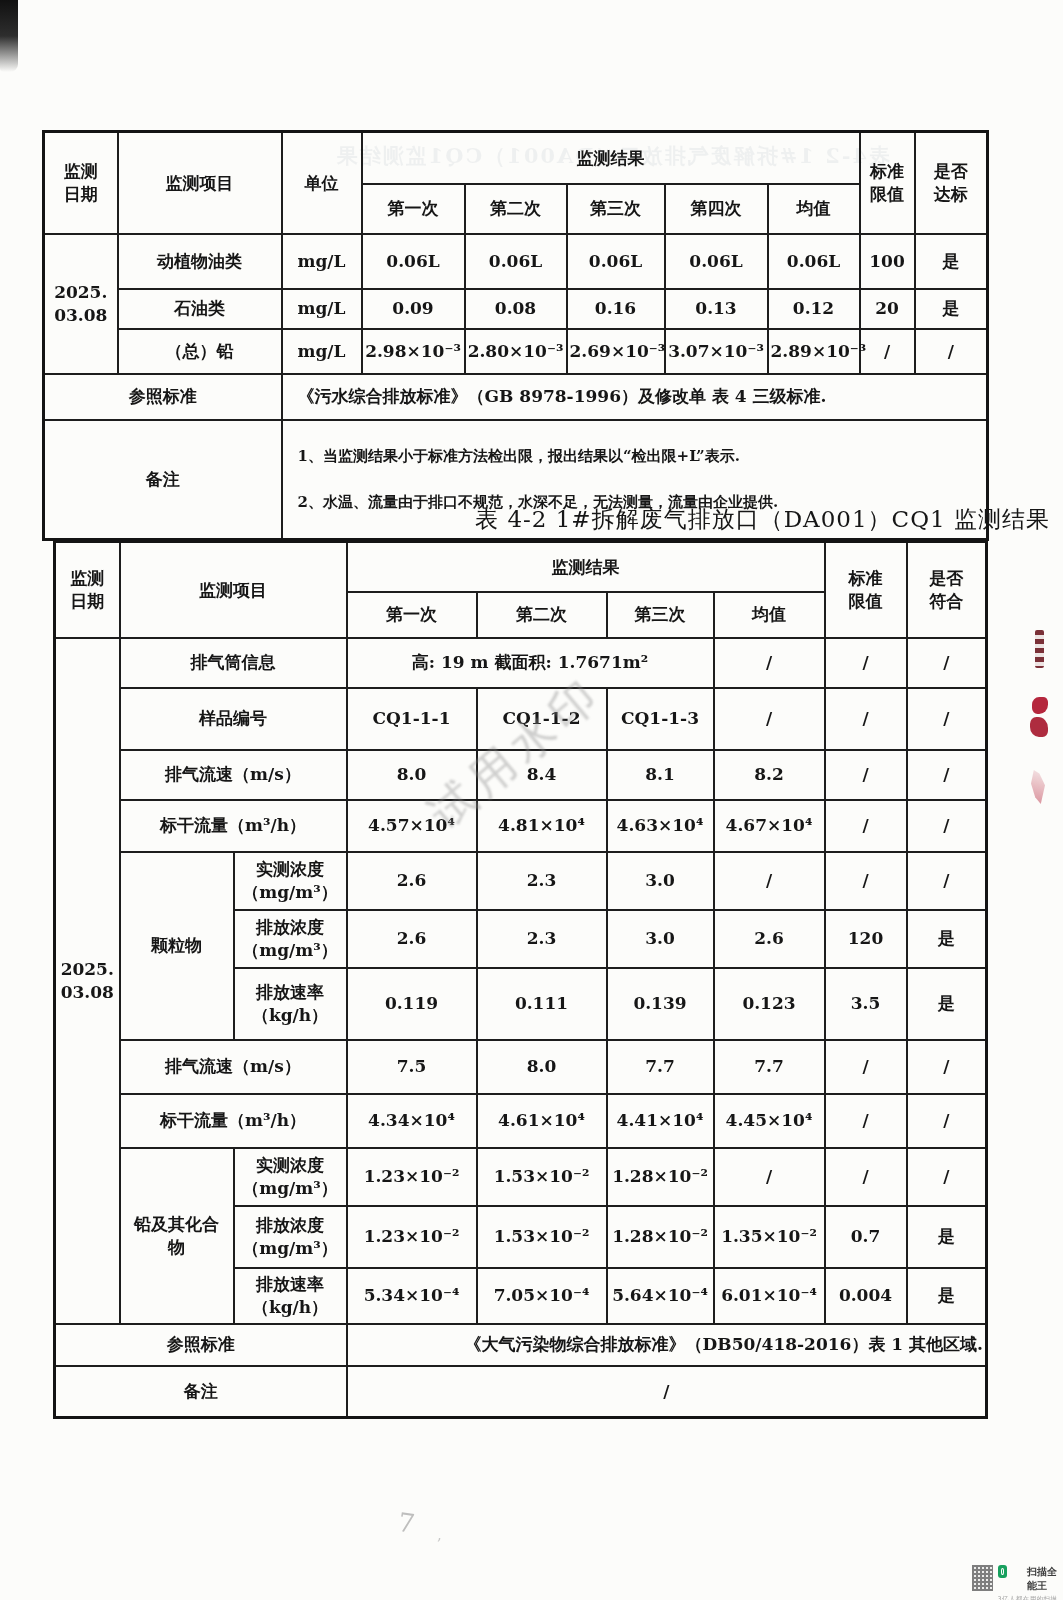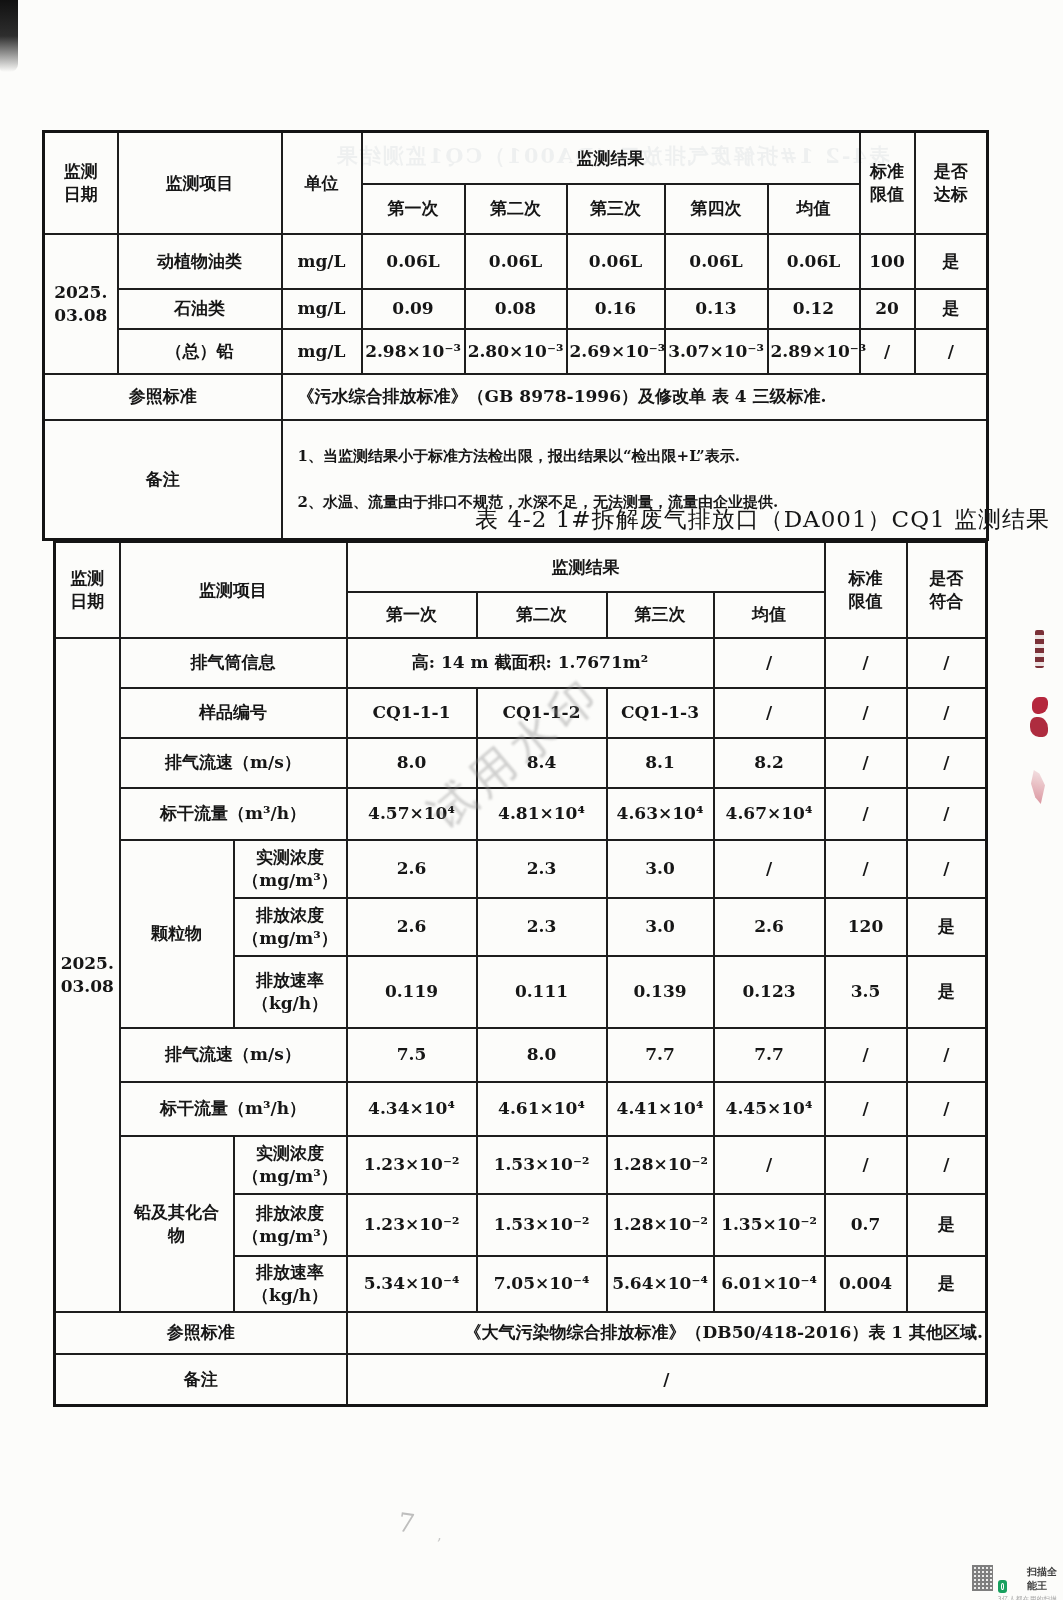--- a/index.html
+++ b/index.html
@@ -45,21 +45,21 @@
         background:linear-gradient(15deg,rgba(190,60,80,.55),rgba(190,60,80,.12));
         clip-path:polygon(20% 0,60% 10%,100% 45%,70% 100%,30% 80%,0 40%);filter:blur(.5px);}
   .pencil7{position:absolute;left:398px;top:1508px;font-size:26px;color:#8d8d8d;opacity:.55;
            transform:rotate(9deg);font-weight:400;}
   .pencilc{position:absolute;left:437px;top:1526px;font-size:15px;color:#a5a5a5;opacity:.6;}
   
   .cs{position:absolute;left:972px;top:1565px;display:flex;align-items:flex-start;gap:5px;}
   .cs-qr{width:26px;height:26px;opacity:.7;
      background:repeating-linear-gradient(0deg,#4a4a4a 0 2px,transparent 2px 4px),
                 repeating-linear-gradient(90deg,#4a4a4a 0 2px,#e6e6e6 2px 4px);}
-  .cs-top{display:flex;align-items:flex-end;gap:20px;}
+  .cs-top{display:flex;align-items:flex-start;gap:20px;}
   .cs-logo{width:13px;height:13px;background:#18a05e;border-radius:3px;position:relative;display:inline-block;}
   .cs-logo::after{content:"";position:absolute;inset:3px;border:1.5px solid #fff;border-radius:50%;}
   .cs-name{font-size:10px;font-weight:700;color:#3c3c3c;font-family:"DejaVu Sans","Liberation Sans",sans-serif;}
   .cs-sub{font-size:6.5px;color:#9f9f9f;margin-top:2px;letter-spacing:.4px;
           font-family:"DejaVu Sans","Liberation Sans",sans-serif;}
 </style>
 </head>
 <body>
 
 <div class="page">
@@ -178,26 +178,26 @@
     <tr style="height:46px">
       <td>第一次</td>
       <td>第二次</td>
       <td>第三次</td>
       <td>均值</td>
     </tr>
     <tr style="height:50px">
       <td rowspan="12">2025.
 03.08</td>
       <td colspan="2">排气筒信息</td>
-      <td colspan="3">高: 14 m  截面积: 1.7671m²</td>
-      <td>/</td>
-      <td>/</td>
-      <td>/</td>
-    </tr>
-    <tr style="height:50px">
+      <td colspan="3">高: 19 m  截面积: 1.7671m²</td>
+      <td>/</td>
+      <td>/</td>
+      <td>/</td>
+    </tr>
+    <tr style="height:62px">
       <td colspan="2">样品编号</td>
       <td>CQ1-1-1</td>
       <td>CQ1-1-2</td>
       <td>CQ1-1-3</td>
       <td>/</td>
       <td>/</td>
       <td>/</td>
     </tr>
     <tr style="height:50px">
       <td colspan="2">排气流速（m/s）</td>

